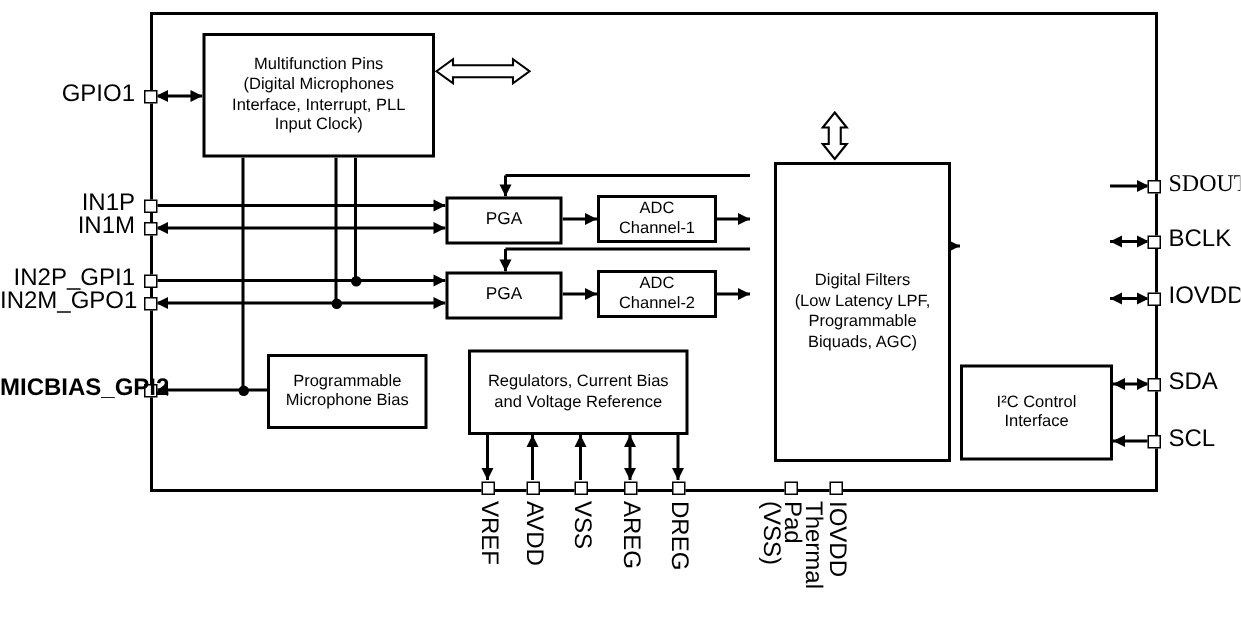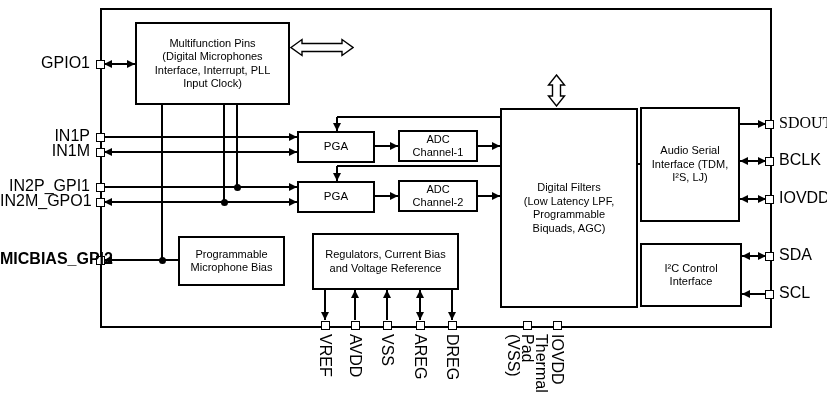--- a/index.html
+++ b/index.html
@@ -41,27 +41,24 @@
   <div class="block" style="left:135px;top:22px;width:155px;height:83px">Multifunction Pins
 (Digital Microphones
 Interface, Interrupt, PLL
 Input Clock)</div>
   <div class="block" style="left:297px;top:131px;width:78px;height:32px;font-size:11.5px">PGA</div>
   <div class="block" style="left:398px;top:130px;width:80px;height:32px">ADC
 Channel-1</div>
   <div class="block" style="left:297px;top:181px;width:78px;height:32px;font-size:11.5px">PGA</div>
   <div class="block" style="left:398px;top:180px;width:80px;height:32px">ADC
 Channel-2</div>
-  <div class="block" style="left:500px;top:108px;width:138px;height:200px">Digital Filters
+  <div class="block" style="left:516px;top:108px;width:118px;height:200px">Digital Filters
 (Low Latency LPF,
 Programmable
 Biquads, AGC)</div>
-  <div class="block" style="left:640px;top:107px;width:100px;height:115px">Audio Serial
-Interface (TDM,
-I²S, LJ)</div>
   <div class="block" style="left:640px;top:243px;width:102px;height:64px">I²C Control
 Interface</div>
   <div class="block" style="left:178px;top:236px;width:107px;height:50px">Programmable
 Microphone Bias</div>
   <div class="block" style="left:312px;top:233px;width:147px;height:57px">Regulators, Current Bias
 and Voltage Reference</div>
 <div class="wire" style="left: 104px; top: 63px; width: 31px; height: 2px;"></div>
     <div class="ah ah-l" style="left: 104px; top: 59.5px;"></div>
     <div class="ah ah-r" style="left: 127px; top: 59.5px;"></div>
     <div class="wire" style="left: 104px; top: 136px; width: 193px; height: 2px;"></div>

